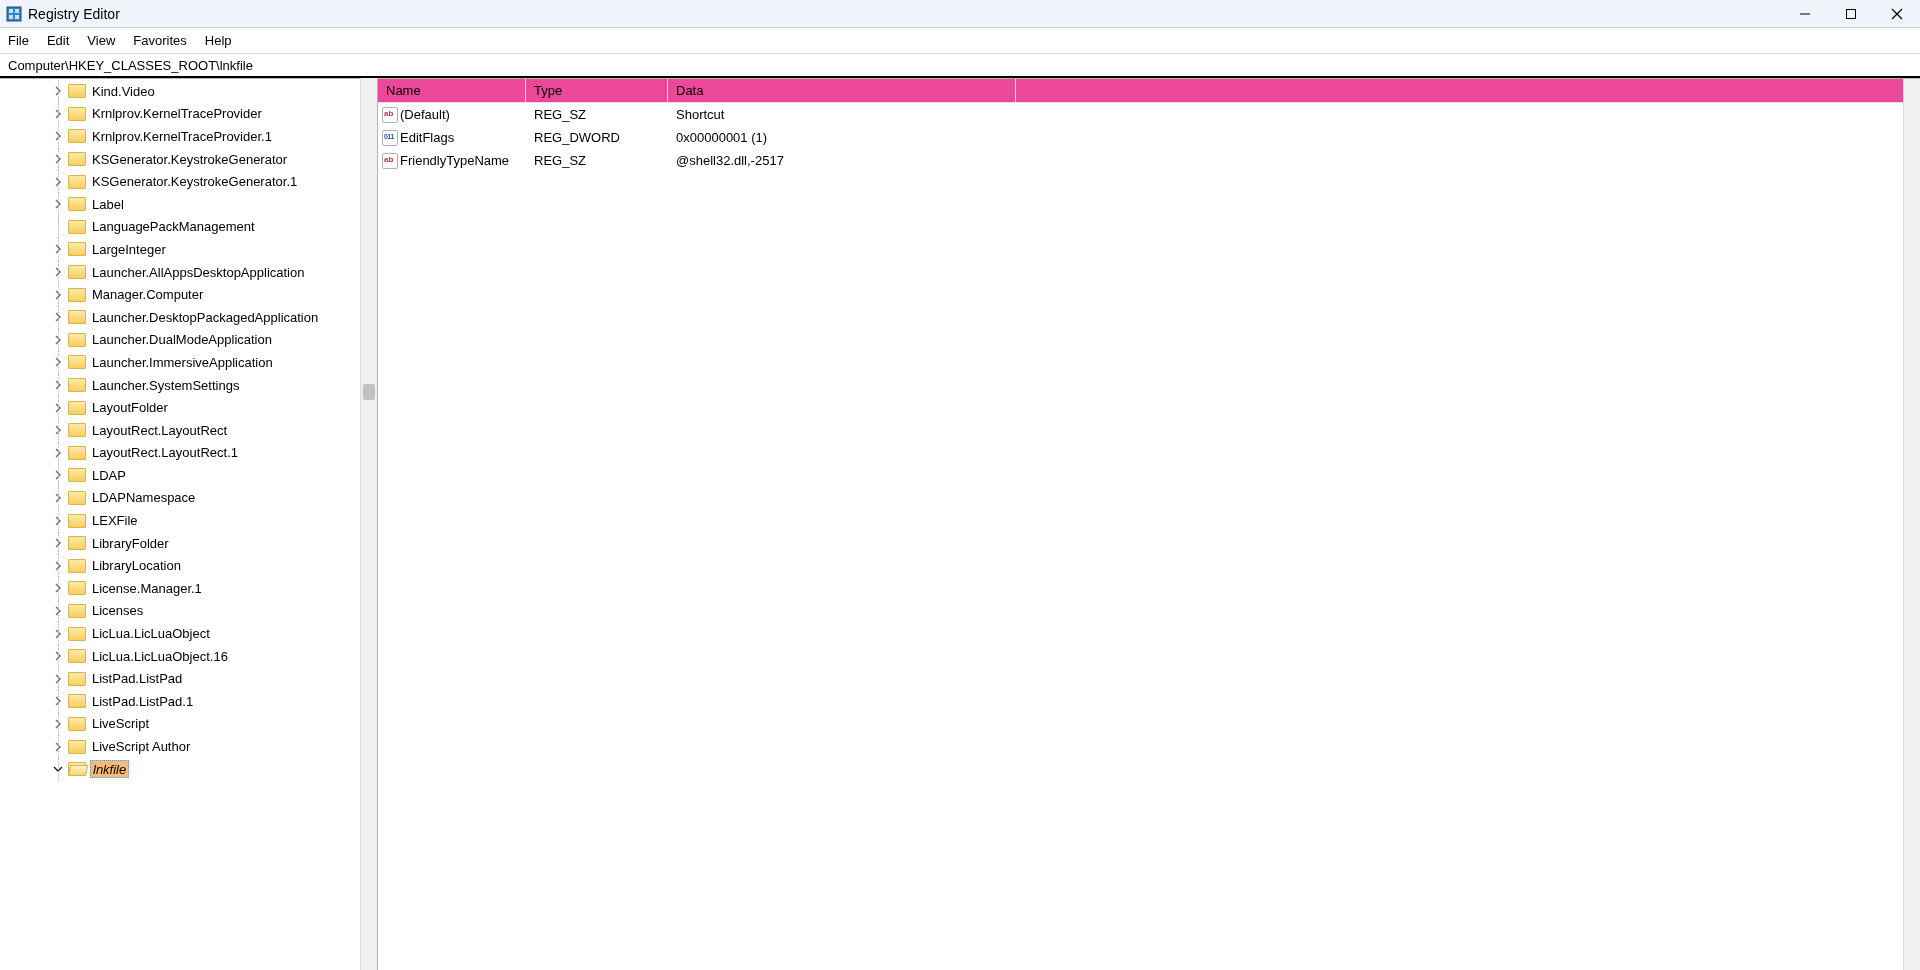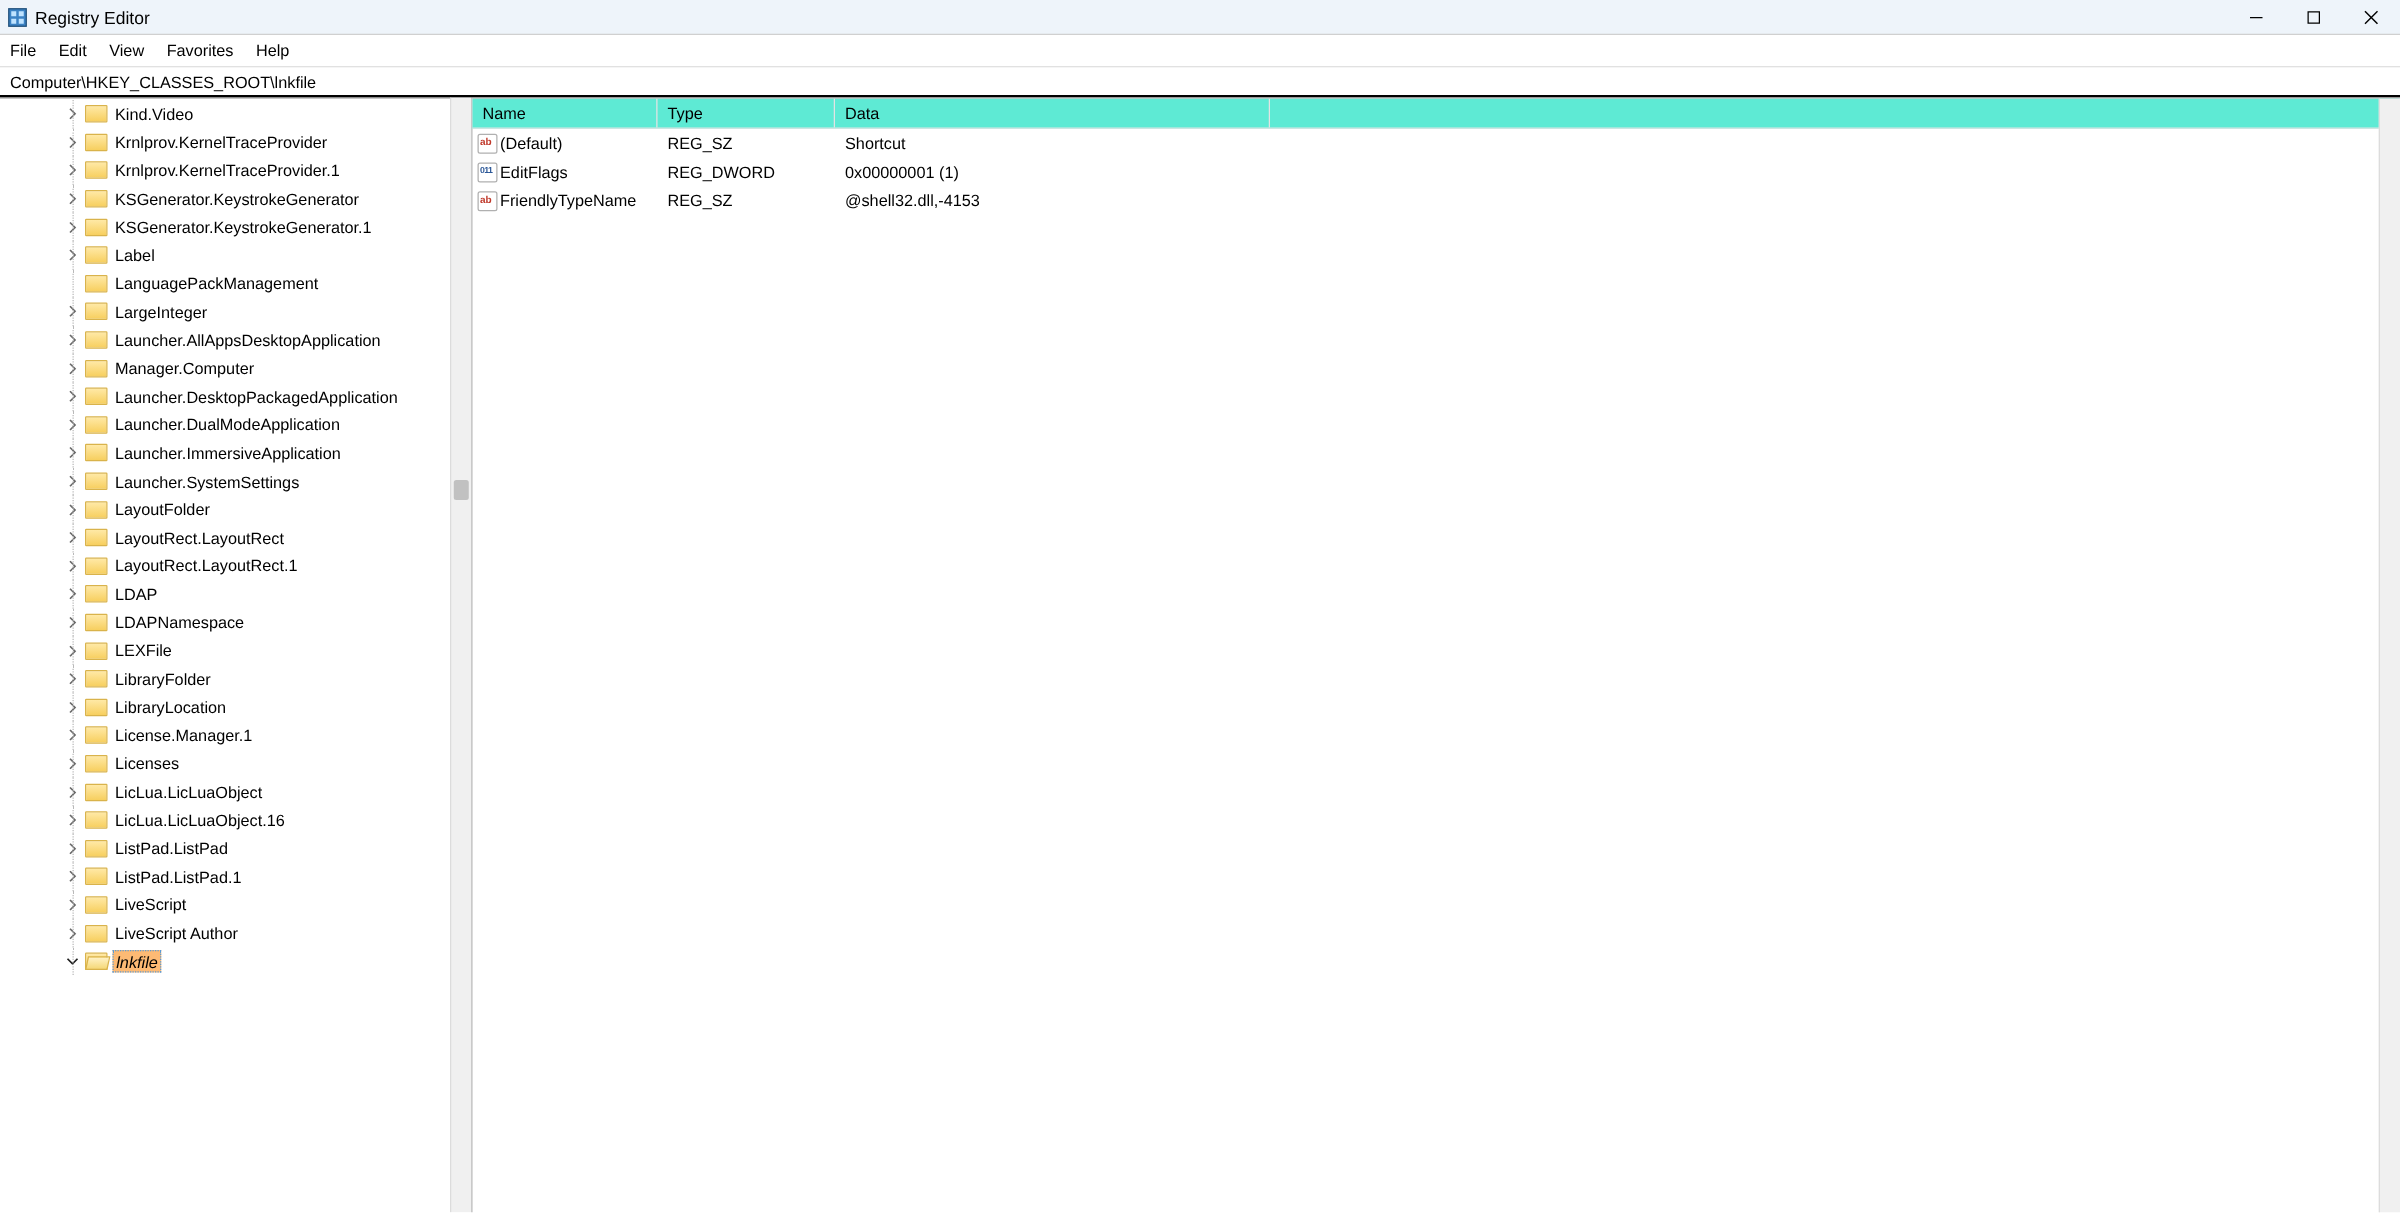--- a/index.html
+++ b/index.html
@@ -141,21 +141,21 @@
   .values-pane {
     flex: 1;
     position: relative;
     border-top: 1px solid #b5b5b5;
   }
   .values-header {
     height: 24px;
     display: flex;
     align-items: center;
     border-bottom: 1px solid #e3e3e3;
-    background:#5eead4;
+    background:#ec4899;
   }
   .col {
     padding-left: 8px;
     font-size: 13px;
     height: 100%;
     display:flex; align-items:center;
     border-right: 1px solid #e3e3e3;
   }
   .col-name { width: 148px; }
   .col-type { width: 142px; }
@@ -617,19 +617,19 @@
           <span class="c-name">EditFlags</span>
           <span class="c-type">REG_DWORD</span>
           <span class="c-data">0x00000001 (1)</span>
         </div>
         <div class="value-row">
           <span class="icon">
             <span class="sz-icon"></span>
           </span>
           <span class="c-name">FriendlyTypeName</span>
           <span class="c-type">REG_SZ</span>
-          <span class="c-data">@shell32.dll,-4153</span>
+          <span class="c-data">@shell32.dll,-2517</span>
         </div>
       </div>
     <div class="values-scroll"></div>
   </div>
 
 </div>
 
 </body></html>

